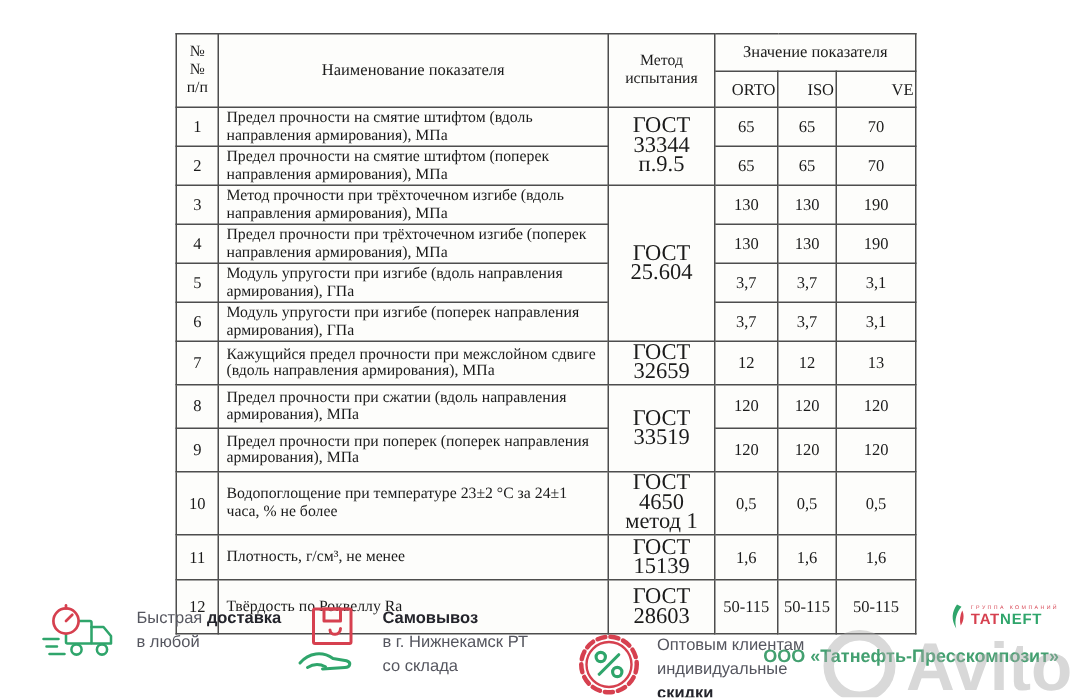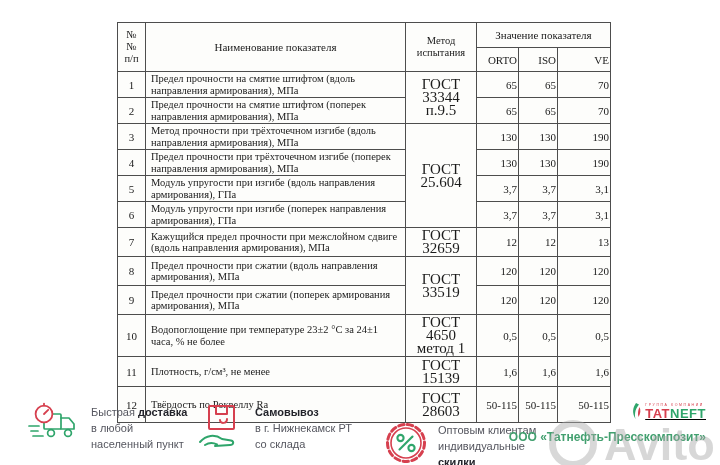--- a/index.html
+++ b/index.html
@@ -11,37 +11,37 @@
              table-layout:fixed;background:#fdfdfb;}
   table.spec th,table.spec td{border:1px solid #4d4d4d;color:#1b1b1b;font-weight:normal;
              overflow:hidden;}
   th.hdr{font-size:11px;text-align:center;}
   th.hdr-num,th.hdr-method{white-space:pre-line;line-height:12px;font-size:10.5px;}
   th.hdr-group{height:22px;}
   th.hdr-sub{height:21px;font-size:11px;text-align:right;}
   td.cell-num{text-align:center;font-size:11px;}
   td.cell-name{font-size:10.5px;text-align:left;padding:1px 3px 1px 5px;line-height:11.5px;}
   td.cell-method{text-align:center;font-size:15px;white-space:pre-line;line-height:13px;}
-  td.cell-val{text-align:right;font-size:11px;}
+  td.cell-val{text-align:center;font-size:11px;}
 
   
   .footer-item{position:absolute;display:flex;gap:9px;align-items:flex-start;
                font-family:"Liberation Sans",sans-serif;color:#55565f;font-size:11px;
                line-height:16px;}
   .footer-item .txt{padding-top:2px;}
   .footer-item .seg-b{font-weight:700;color:#23242b;}
   .icn{flex:0 0 auto;}
 
   .tatneft{position:absolute;top:402px;right:14px;text-align:right;
            font-family:"Liberation Sans",sans-serif;}
   .tn-logo{display:flex;align-items:flex-end;justify-content:flex-end;gap:2px;}
   .tn-text{display:flex;flex-direction:column;align-items:flex-start;}
   .tn-tagline{font-size:3.5px;letter-spacing:1.6px;color:var(--red,#d63b4f);
               line-height:4px;white-space:nowrap;}
-  .tn-brand{font-size:13px;font-weight:700;letter-spacing:.5px;line-height:14px;white-space:nowrap;text-decoration:underline;}
+  .tn-brand{font-size:10px;font-weight:700;letter-spacing:.5px;line-height:14px;white-space:nowrap;}
   .tn-tat{color:var(--red,#d63b4f);}
   .tn-neft{color:var(--green,#2fa56b);}
   .tn-company{margin-top:9px;font-size:12px;font-weight:700;color:#43a070;white-space:nowrap;}
 
   
   .watermark{position:absolute;left:549px;top:420px;display:flex;align-items:center;gap:7px;
              opacity:.45;pointer-events:none;z-index:5;font-family:"Liberation Sans",sans-serif;}
   .wm-circle{width:34px;height:34px;border:7px solid #ababab;border-radius:50%;}
   .wm-text{font-size:45px;font-weight:600;color:#a8a8a8;letter-spacing:0px;line-height:45px;}
 </style>
@@ -133,21 +133,21 @@
         <tr style="height: 29px;">
           <td class="cell-num">8</td>
           <td class="cell-name">Предел прочности при сжатии (вдоль направления армирования), МПа</td>
           <td class="cell-method" rowspan="2">ГОСТ 33519</td>
           <td class="cell-val">120</td>
           <td class="cell-val">120</td>
           <td class="cell-val">120</td>
         </tr>
         <tr style="height: 29px;">
           <td class="cell-num">9</td>
-          <td class="cell-name">Предел прочности при сжатии (поперек армирования армирования), МПа</td>
+          <td class="cell-name">Предел прочности при поперек (поперек направления армирования), МПа</td>
           <td class="cell-val">120</td>
           <td class="cell-val">120</td>
           <td class="cell-val">120</td>
         </tr>
         <tr style="height: 29px;">
           <td class="cell-num">10</td>
           <td class="cell-name">Водопоглощение при температуре 23±2 °С за 24±1 часа, % не более</td>
           <td class="cell-method" rowspan="1">ГОСТ 4650
 метод 1</td>
           <td class="cell-val">0,5</td>
@@ -184,21 +184,20 @@
       </g>
       <g fill="#ffffff" stroke="var(--red,#d6404f)" stroke-width="1.8" stroke-linecap="round">
         <circle cx="18" cy="12" r="8.4"></circle>
         <path d="M18 12 l4.2 -4.2" fill="none"></path>
         <path d="M18 1.6 v2" fill="none"></path>
       </g>
     </svg>
     <div class="txt">
         <div><span class="seg">Быстрая </span><span class="seg-b">доставка</span></div>
         <div><span class="seg">в любой</span></div>
-        <div><span class="seg">населенный пункт</span></div>
       </div>
   </div>
 
   <div class="footer-item" style="left:196px;top:402px;align-items:flex-end;">
     <svg class="icn" width="50" height="50" viewBox="0 0 50 50">
       <g fill="none" stroke="var(--red,#d6404f)" stroke-width="2" stroke-linecap="round" stroke-linejoin="round">
         <rect x="13" y="4" width="25" height="23" rx="1"></rect>
         <rect x="20" y="4" width="11" height="8"></rect>
         <path d="M24 18 c0 4 7 4 7 -1"></path>
       </g>

